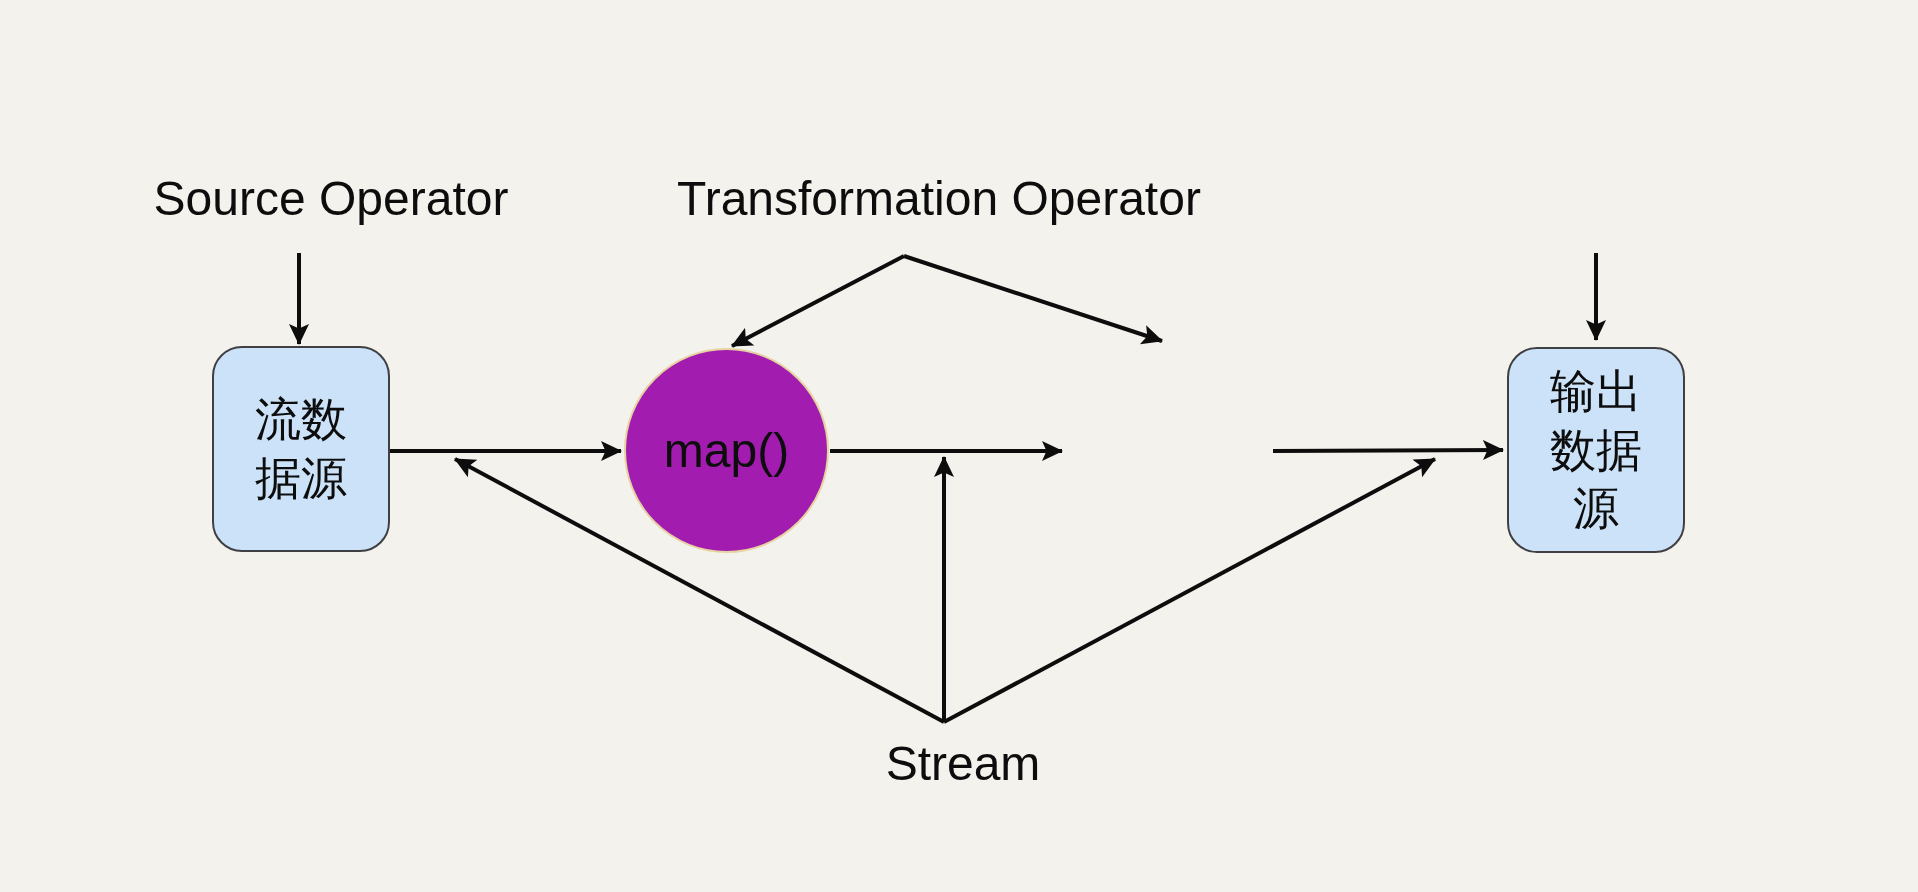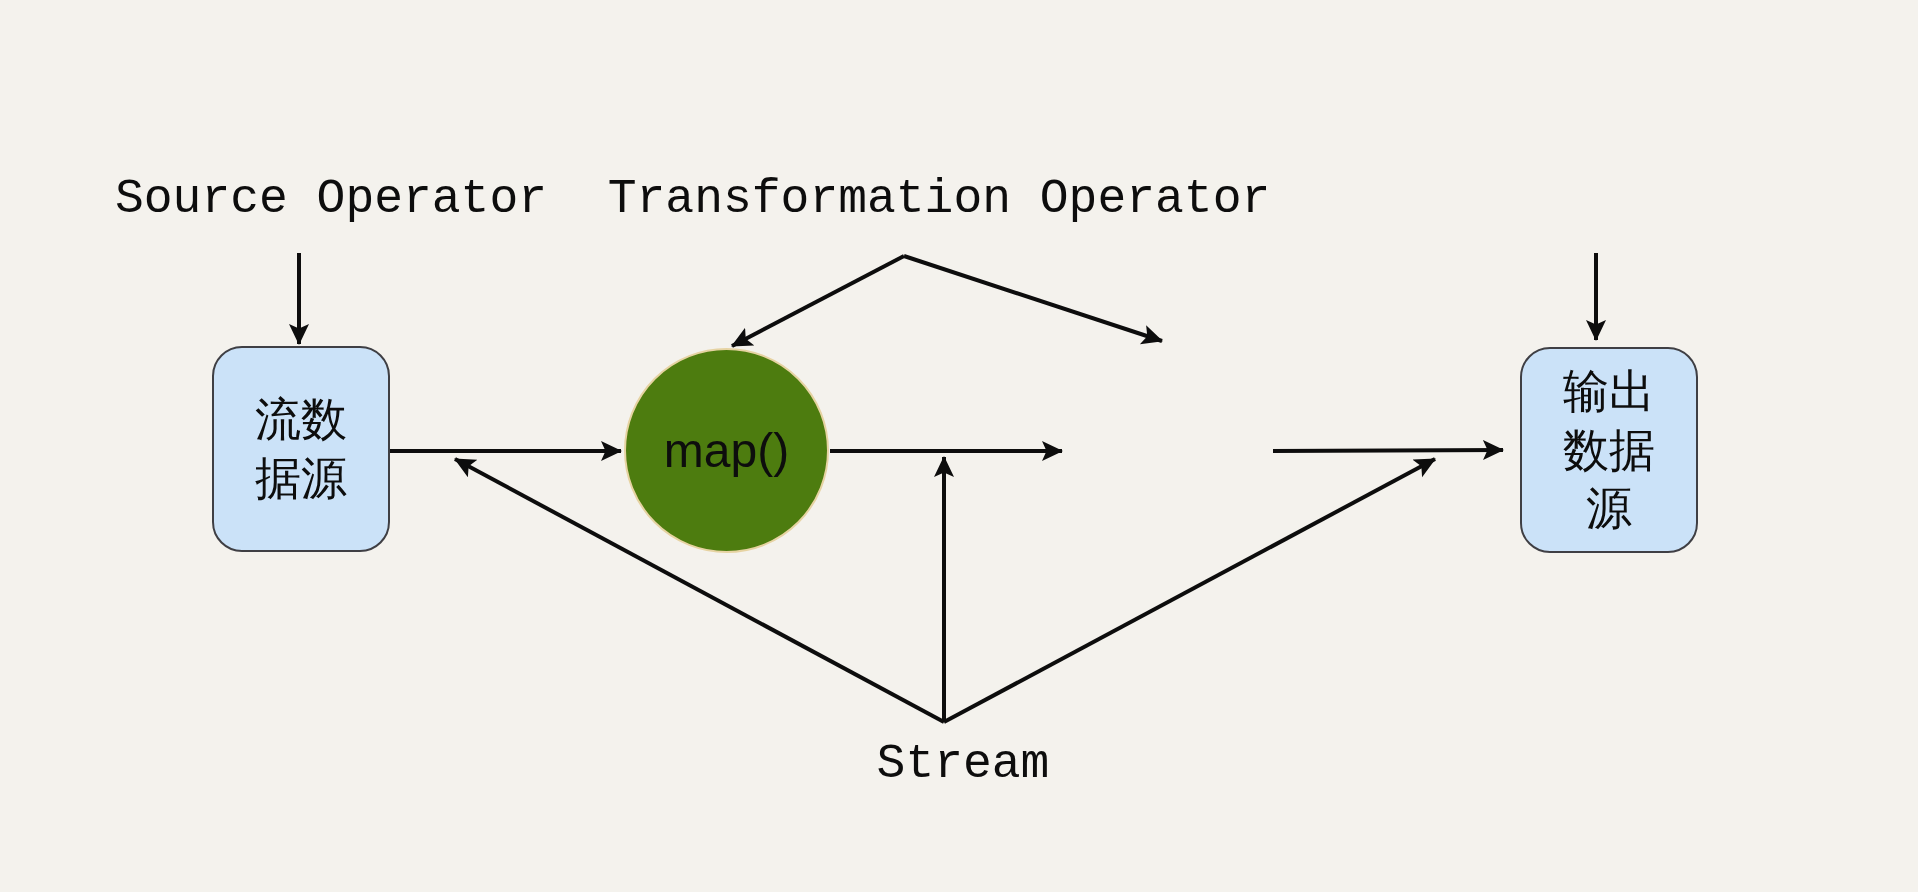--- a/index.html
+++ b/index.html
@@ -19,21 +19,20 @@
     z-index: 3;
     pointer-events: none;
   }
   .label {
     position: absolute;
     transform: translateX(-50%);
     font-size: 48px;
     line-height: 1.1;
     white-space: nowrap;
     z-index: 2;
-    font-family: Liberation Mono, monospace;
   }
   .node {
     position: absolute;
     display: flex;
     align-items: center;
     justify-content: center;
     text-align: center;
     box-sizing: border-box;
     z-index: 2;
   }
@@ -43,21 +42,21 @@
     background: #cbe2f8;
     border: 2px solid #3f3f44;
     border-radius: 30px;
     font-size: 46px;
     line-height: 1.28;
   }
   .box span { display: block; }
   .circle {
     width: 205px;
     height: 205px;
-    background: #4d7c0f;
+    background: #a21caf;
     border: 2px solid #e6d3a2;
     border-radius: 50%;
     font-size: 48px;
   }
 </style>
 </head>
 <body>
 
 <div class="stage">
 
@@ -91,21 +90,21 @@
       <span>流数</span>
       <span>据源</span>
     </div>
   </div>
 
   <div class="node circle" style="left:624px; top:348px;">
     <div>map()</div>
   </div>
 
 
-  <div class="node box" style="left:1507px; top:347px;margin-left:13px;">
+  <div class="node box" style="left:1507px; top:347px;">
     <div>
       <span>输出</span>
       <span>数据</span>
       <span>源</span>
     </div>
   </div>
 
 </div>
 
 </body></html>

